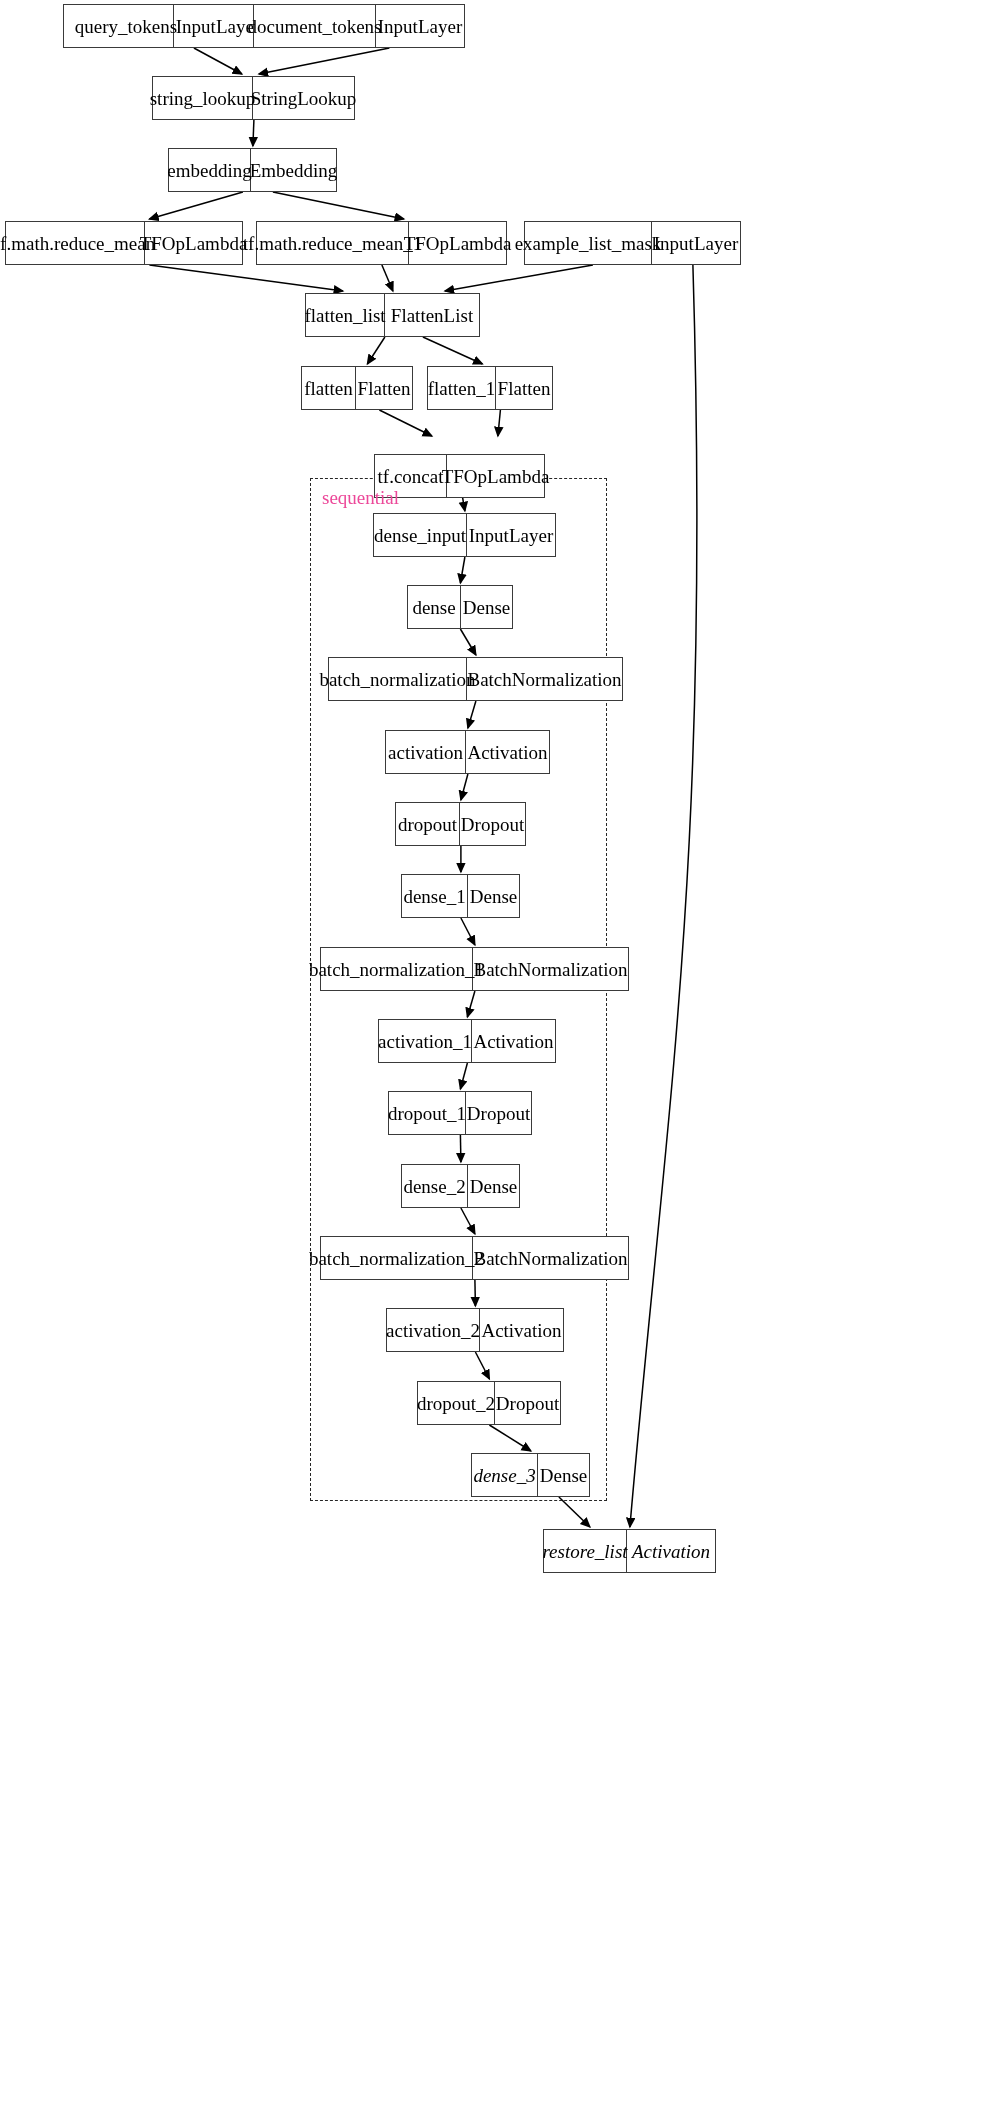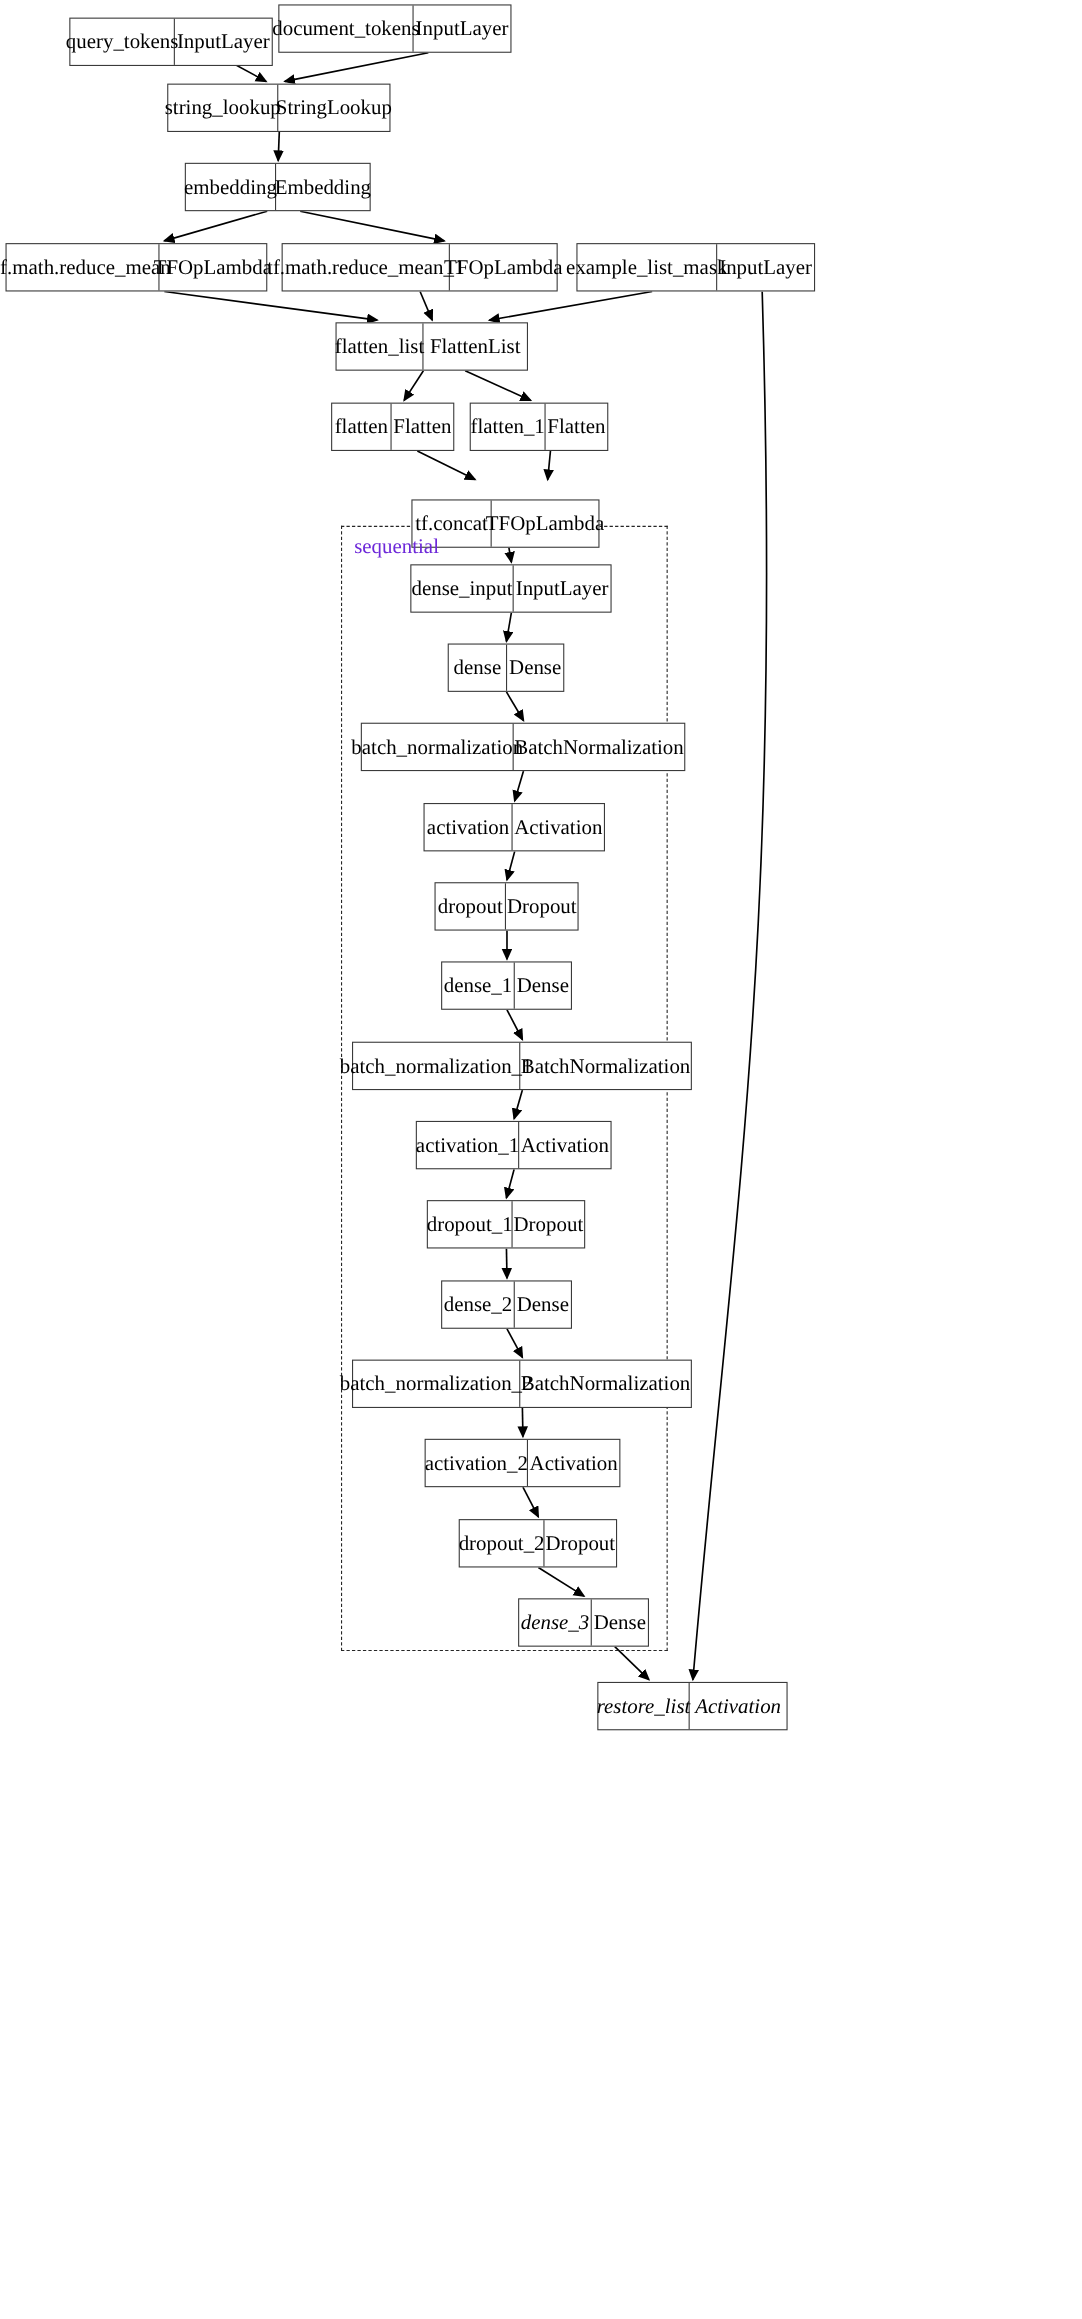--- a/index.html
+++ b/index.html
@@ -50,21 +50,21 @@
   .cluster {
     position: absolute;
     box-sizing: border-box;
     border: 1.6px dashed #262626;
     background: transparent;
     z-index: 1;
   }
   .cluster-label {
     position: absolute;
     font-size: 19px;
-    color: #6d28d9;
+    color: #ec4899;
     white-space: nowrap;
     z-index: 3;
   }
 </style>
 </head>
 <body>
 
 <div id="canvas">
   <svg id="edges" viewBox="0 0 984 2108">
     <defs>
@@ -101,21 +101,21 @@
         <path d="M489.4,1425 L530.9,1451" marker-end="url(#arrow)"></path>
         <path d="M558.9,1497 L589.9,1527" marker-end="url(#arrow)"></path>
         <path d="M692.9,265 C710.9,865 665.9,1107 629.9,1527" marker-end="url(#arrow)"></path>
       </g>
   </svg>
   <div id="clusters">
       <div class="cluster" style="left: 310px; top: 478px; width: 297px; height: 1023px;"></div>
       <div class="cluster-label" style="left: 322px; top: 487px;">sequential</div>
     </div>
   <div id="nodes">
-      <div class="node" style="left: 63px; top: 16px;">
+      <div class="node" style="left: 63px; top: 4px; padding-left: 15px;">
         <div class="cell name" style="width: 95px;">query_tokens</div>
         <div class="cell type" style="width: 88px;">InputLayer</div>
       </div>
       <div class="node" style="left: 253px; top: 4px;">
         <div class="cell name" style="width: 122px;">document_tokens</div>
         <div class="cell type" style="width: 88px;">InputLayer</div>
       </div>
       <div class="node" style="left: 152px; top: 76px;">
         <div class="cell name" style="width: 100px;">string_lookup</div>
         <div class="cell type" style="width: 101px;">StringLookup</div>

